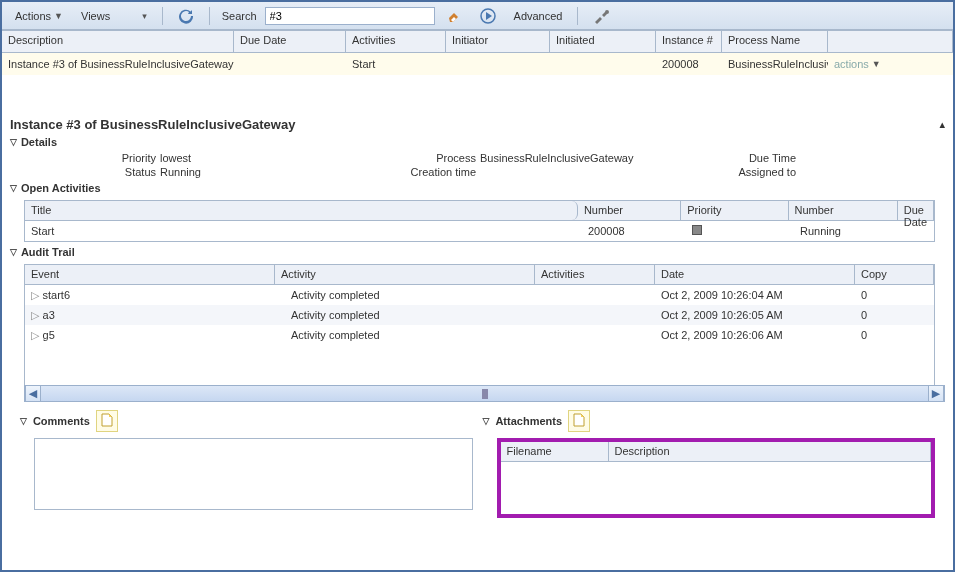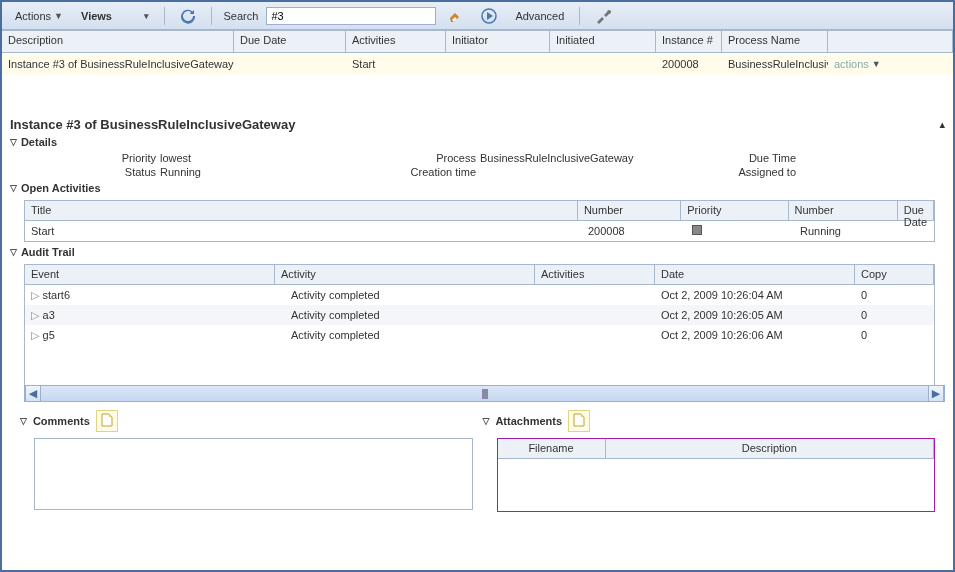--- a/index.html
+++ b/index.html
@@ -103,21 +103,21 @@
     height:20px;
   }
   .inner-head .ih {
     border-right:1px solid #a8b8cc;
     padding:3px 6px;
     font-size:11px;
   }
   .inner-row { display:flex; height:20px; align-items:center; }
   .inner-row.alt { background:#f4f6fa; }
   .inner-row .ic { padding:2px 6px; font-size:11px; }
-  .oa-title{width:557px;} .oa-num{width:104px;} .oa-pri{width:108px;} .oa-state{width:110px;} .oa-due{flex:1;}
+  .oa-title{width:557px;border-radius:6px;} .oa-num{width:104px;} .oa-pri{width:108px;} .oa-state{width:110px;} .oa-due{flex:1;}
   .at-act{width:260px;} .at-evt{width:250px;} .at-resp{width:120px;} .at-date{width:200px;} .at-copy{flex:1;}
   .audit-scrollbar {
     margin:0 0 0 14px;
     height:17px;
     background:linear-gradient(#dce7f7,#c6d7f0);
     border:1px solid #9bb0cc;
     display:flex;
     justify-content:space-between;
     align-items:center;
   }
@@ -130,38 +130,37 @@
   .bc-head { display:flex; align-items:center; gap:6px; font-weight:bold; font-size:11px; }
   .bc-icon-box { border:1px solid #e0d480; padding:1px 2px; background:#fffce6; }
   .comments-box {
     margin:6px 0 0 14px;
     border:1px solid #a8b8cc;
     height:72px;
     background:#fff;
   }
   .attach-table {
     margin:6px 0 16px 14px;
-    border:1px solid #a21caf;
-    text-align:center;
+    border:4px solid #a21caf;
   }
   .attach-head { display:flex; background:#ecf0f7; border-bottom:1px solid #a8b8cc; height:20px; }
   .attach-head .ah { border-right:1px solid #a8b8cc; padding:3px 6px; font-size:11px; }
   .att-file{width:108px;} .att-desc{flex:1;}
   .attach-body { height:52px; background:#fff; }
   .priority-sq { width:10px; height:10px; background:#888; border:1px solid #555; display:inline-block; }
 </style>
 </head>
 <body>
 
 <div class="toolbar">
   <button class="tb-btn">
     <span>Actions</span>
     <span class="dropdown-arrow">▼</span>
   </button>
-  <button class="tb-btn" style="font-weight:bold;gap:32px;">
+  <button class="tb-btn" style="font-weight:normal;gap:32px;">
     <span>Views</span>
     <span class="dropdown-arrow">▾</span>
   </button>
   <span class="tb-sep"></span>
   <button class="tb-btn">
     <svg class="icon-svg" viewBox="0 0 16 16">
         <path fill="#4a78b0" d="M13 8a5 5 0 1 1-2-4l-1 2h4V2l-1.4 1.4A7 7 0 1 0 15 8z"></path>
       </svg>
   </button>
   <span class="tb-sep"></span>

